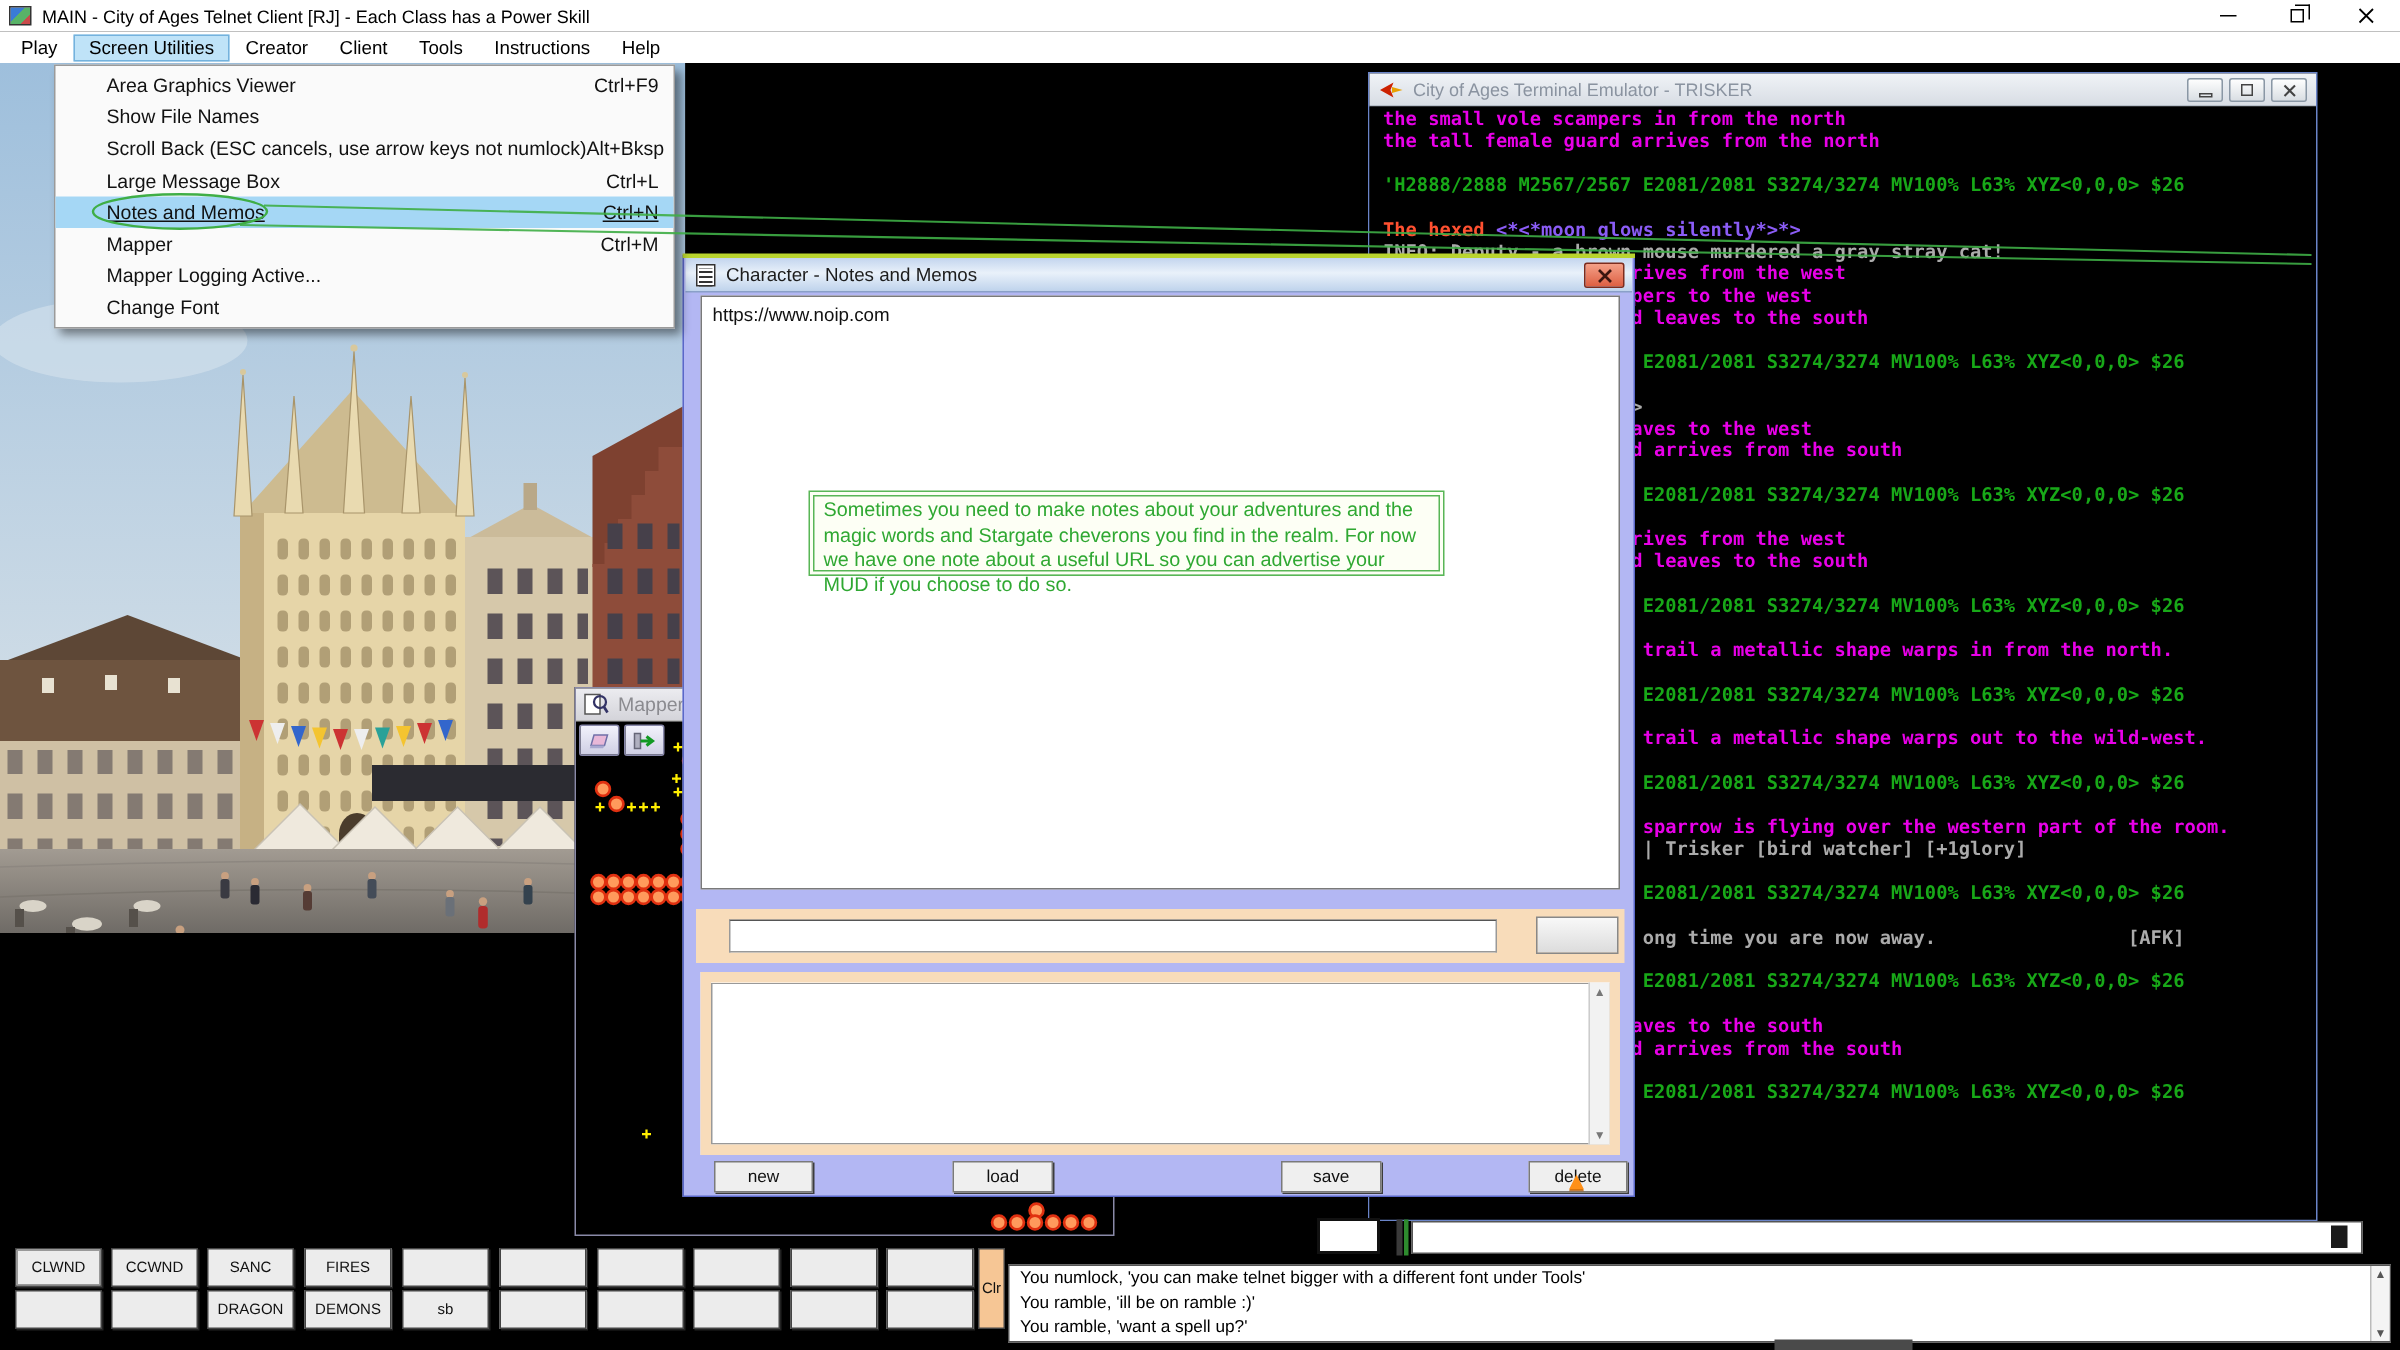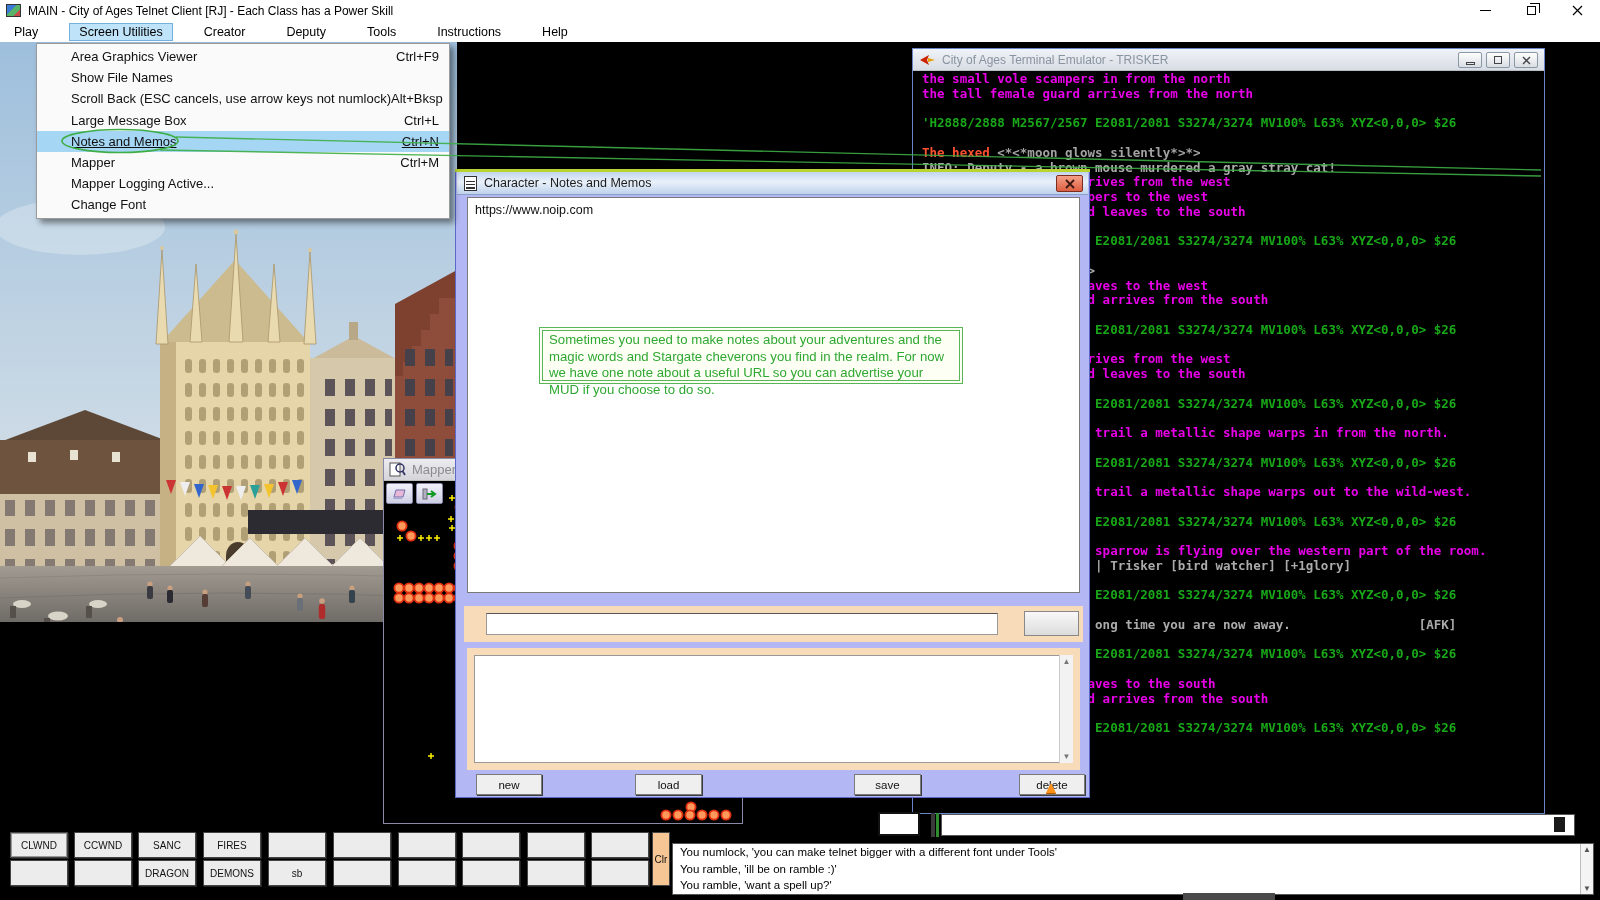--- a/index.html
+++ b/index.html
@@ -13,21 +13,21 @@
   .app-icon{width:15px;height:13px;margin:0 7px 0 6px;border:1px solid #333;
             background:linear-gradient(135deg,#3a7bd5 0 40%,#58b368 40% 75%,#c94b4b 75%);}
   .win-controls{position:absolute;right:0;top:0;height:21px;display:flex;}
   .wbtn{width:46px;height:21px;display:flex;align-items:center;justify-content:center;}
   .glyph-min{width:11px;height:1px;background:#000;}
   .glyph-restore{width:9px;height:9px;border:1px solid #000;position:relative;background:#fff;}
   .glyph-restore:before{content:"";position:absolute;left:2px;top:-4px;width:9px;height:9px;border:1px solid #000;border-bottom:none;border-left:none;}
   svg.xg{display:block;}
 
   .menubar{position:absolute;left:0;top:21px;width:1600px;height:21px;background:#fff;
-           display:flex;align-items:center;font-size:12.5px;color:#000;padding-left:4px;gap:20px;}
+           display:flex;align-items:center;font-size:12.5px;color:#000;padding-left:4px;}
   .mitem{padding:2px 10px;margin-right:1px;}
   .mitem.sel{background:#bfe3f8;border:1px solid #74b2dd;padding:1px 9px;}
 
   
   .dropdown{position:absolute;left:36px;top:43px;width:414px;background:#fafafa;
             border:1px solid #9a9a9a;box-shadow:4px 4px 6px rgba(0,0,0,.45);z-index:40;padding:2px 0;}
   .drow{height:21.2px;display:flex;align-items:center;font-size:13px;color:#111;padding:0 10px 0 34px;}
   .drow.hl{background:#a5d7f5;text-decoration:underline;}
   .dlabel{flex:1;white-space:nowrap;}
   .dshort{white-space:nowrap;}
@@ -144,21 +144,21 @@
             <path d="M1 1 L10 10 M10 1 L1 10" stroke="#000" stroke-width="1.2"></path>
           </svg>
       </div>
     </div>
   </div>
 
   <div class="menubar">
       <div class="mitem">Play</div>
       <div class="mitem sel">Screen Utilities</div>
       <div class="mitem">Creator</div>
-      <div class="mitem">Deputy</div>
+      <div class="mitem">Client</div>
       <div class="mitem">Tools</div>
       <div class="mitem">Instructions</div>
       <div class="mitem">Help</div>
     </div>
 
   <div class="photo">
     <svg width="457" height="580" viewBox="0 0 457 580">
       <defs>
         <linearGradient id="sky" x1="0" y1="0" x2="0" y2="1">
           <stop offset="0" stop-color="#9ebfdc"></stop>
@@ -323,21 +323,21 @@
         </div>
       </div>
     </div>
     <div class="t-screen">
       <div class="tlines">
           <div class="tline"><span style="color: rgb(232, 0, 232);">the small vole scampers in from the north</span></div>
           <div class="tline"><span style="color: rgb(232, 0, 232);">the tall female guard arrives from the north</span></div>
           <div class="tline">&nbsp;</div>
           <div class="tline"><span style="color: rgb(24, 168, 24);">'H2888/2888 M2567/2567 E2081/2081 S3274/3274 MV100% L63% XYZ&lt;0,0,0&gt; $26</span></div>
           <div class="tline">&nbsp;</div>
-          <div class="tline"><span style="color: rgb(255, 80, 48);">The hexed </span><span style="color: #a3a3a3; text-align: right;">&lt;*&lt;*moon glows silently*&gt;*&gt;</span></div>
+          <div class="tline"><span style="color: rgb(255, 80, 48);">The hexed </span><span style="color: #8b5cf6; text-align: right;">&lt;*&lt;*moon glows silently*&gt;*&gt;</span></div>
           <div class="tline"><span style="color: rgb(171, 171, 171);">INFO: Deputy - a brown mouse murdered a gray stray cat!</span></div>
           <div class="tline"><span style="color: rgb(232, 0, 232);">                      rives from the west</span></div>
           <div class="tline"><span style="color: rgb(232, 0, 232);">                      pers to the west</span></div>
           <div class="tline"><span style="color: rgb(232, 0, 232);">                      d leaves to the south</span></div>
           <div class="tline">&nbsp;</div>
           <div class="tline"><span style="color: rgb(24, 168, 24);">'H2888/2888 M2567/2567 E2081/2081 S3274/3274 MV100% L63% XYZ&lt;0,0,0&gt; $26</span></div>
           <div class="tline">&nbsp;</div>
           <div class="tline"><span style="color: rgb(171, 171, 171);">                      &gt;</span></div>
           <div class="tline"><span style="color: rgb(232, 0, 232);">                      aves to the west</span></div>
           <div class="tline"><span style="color: rgb(232, 0, 232);">                      d arrives from the south</span></div>

